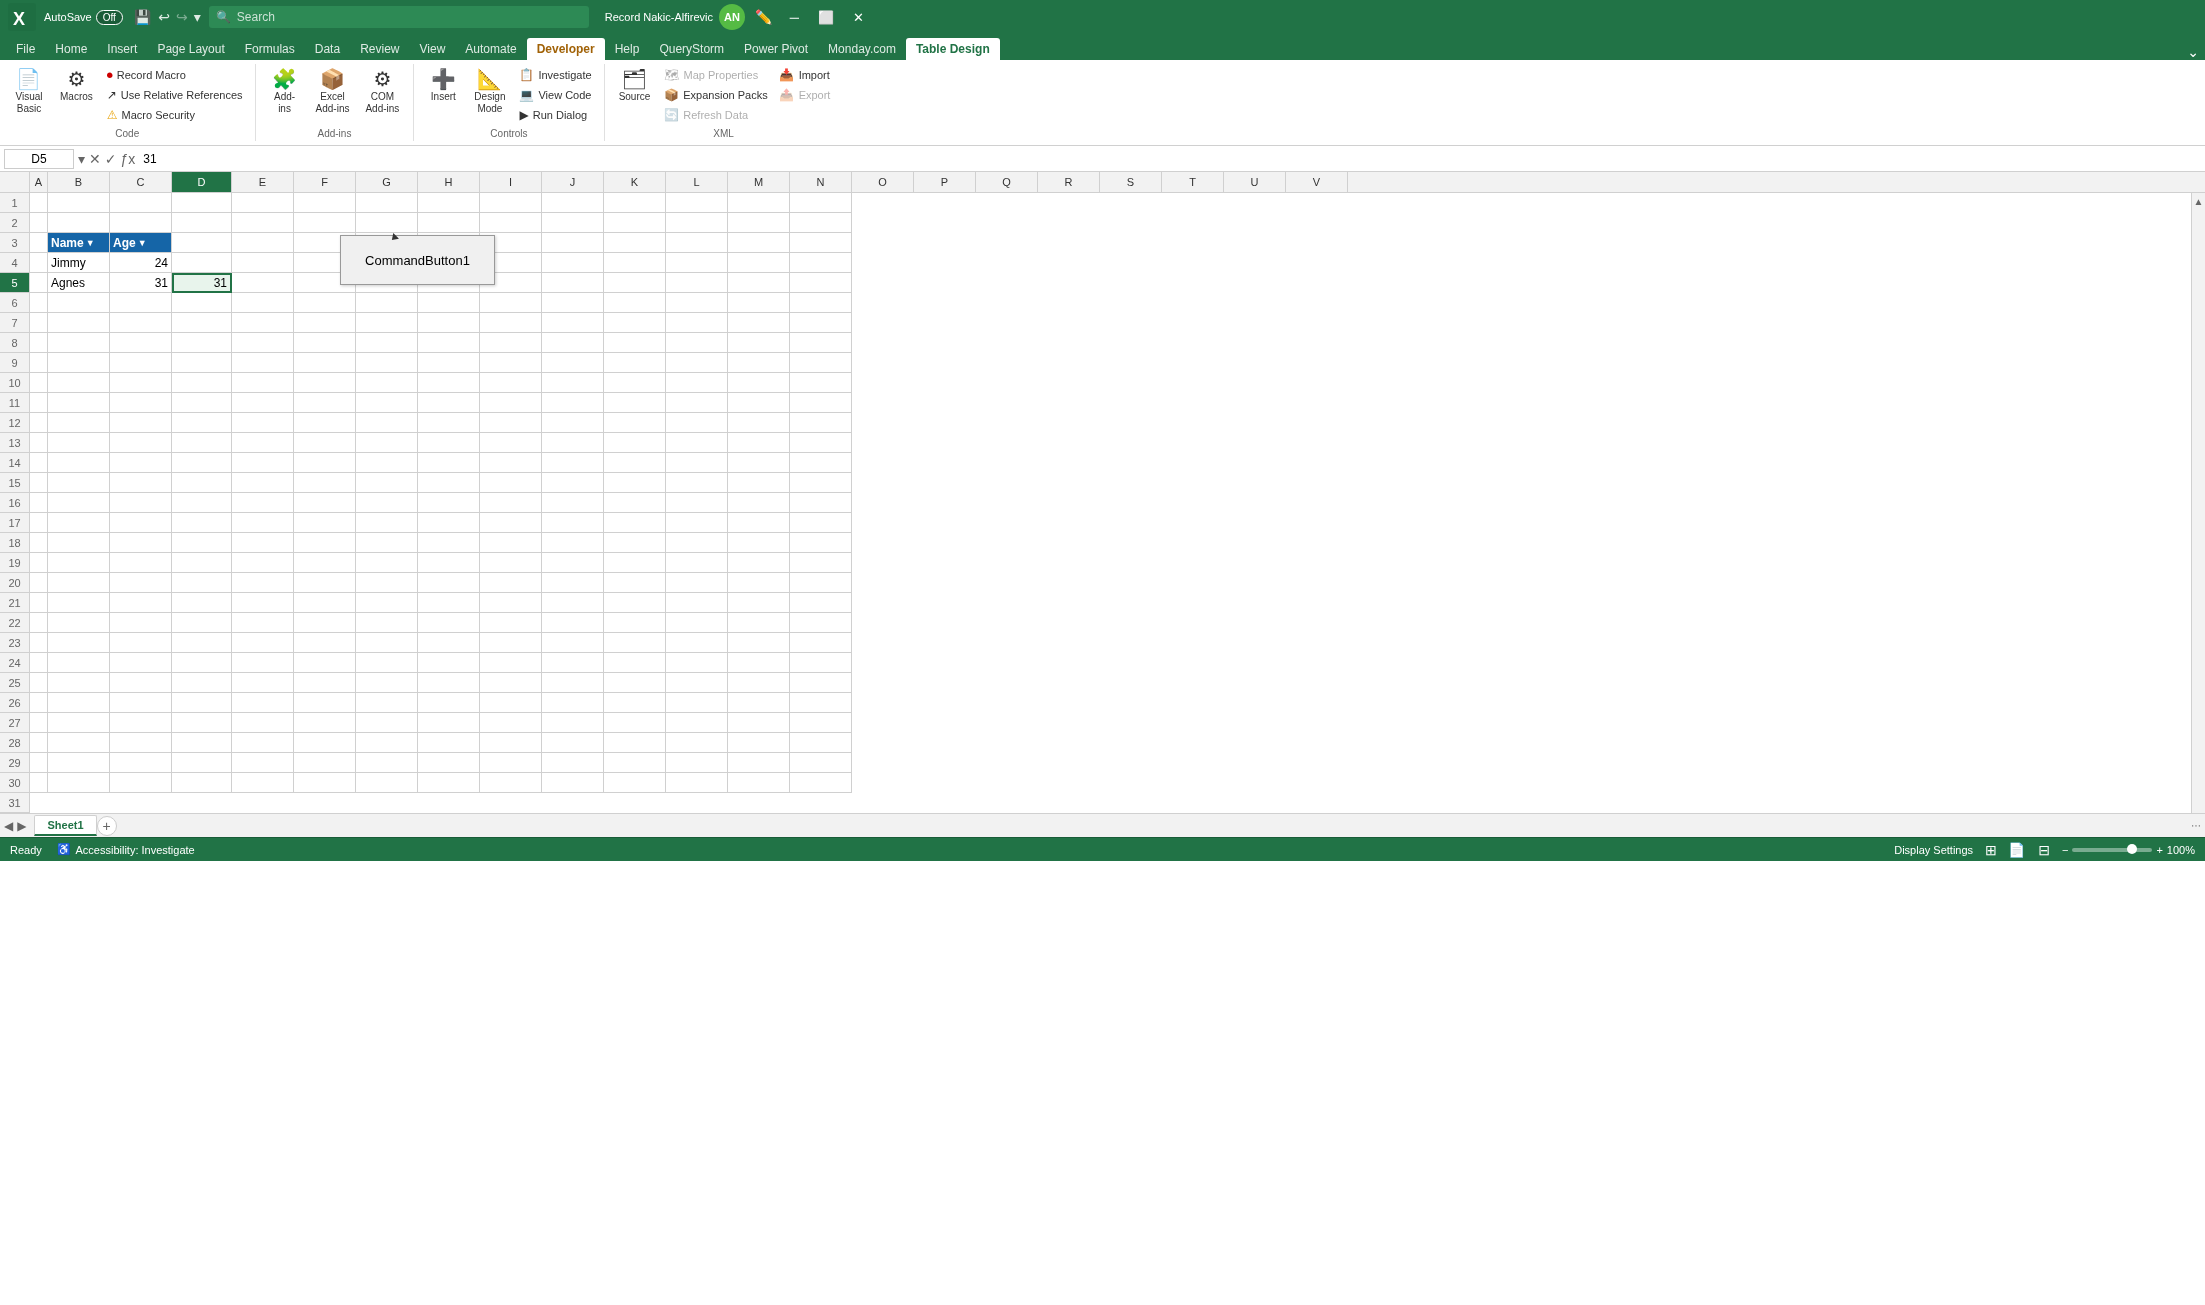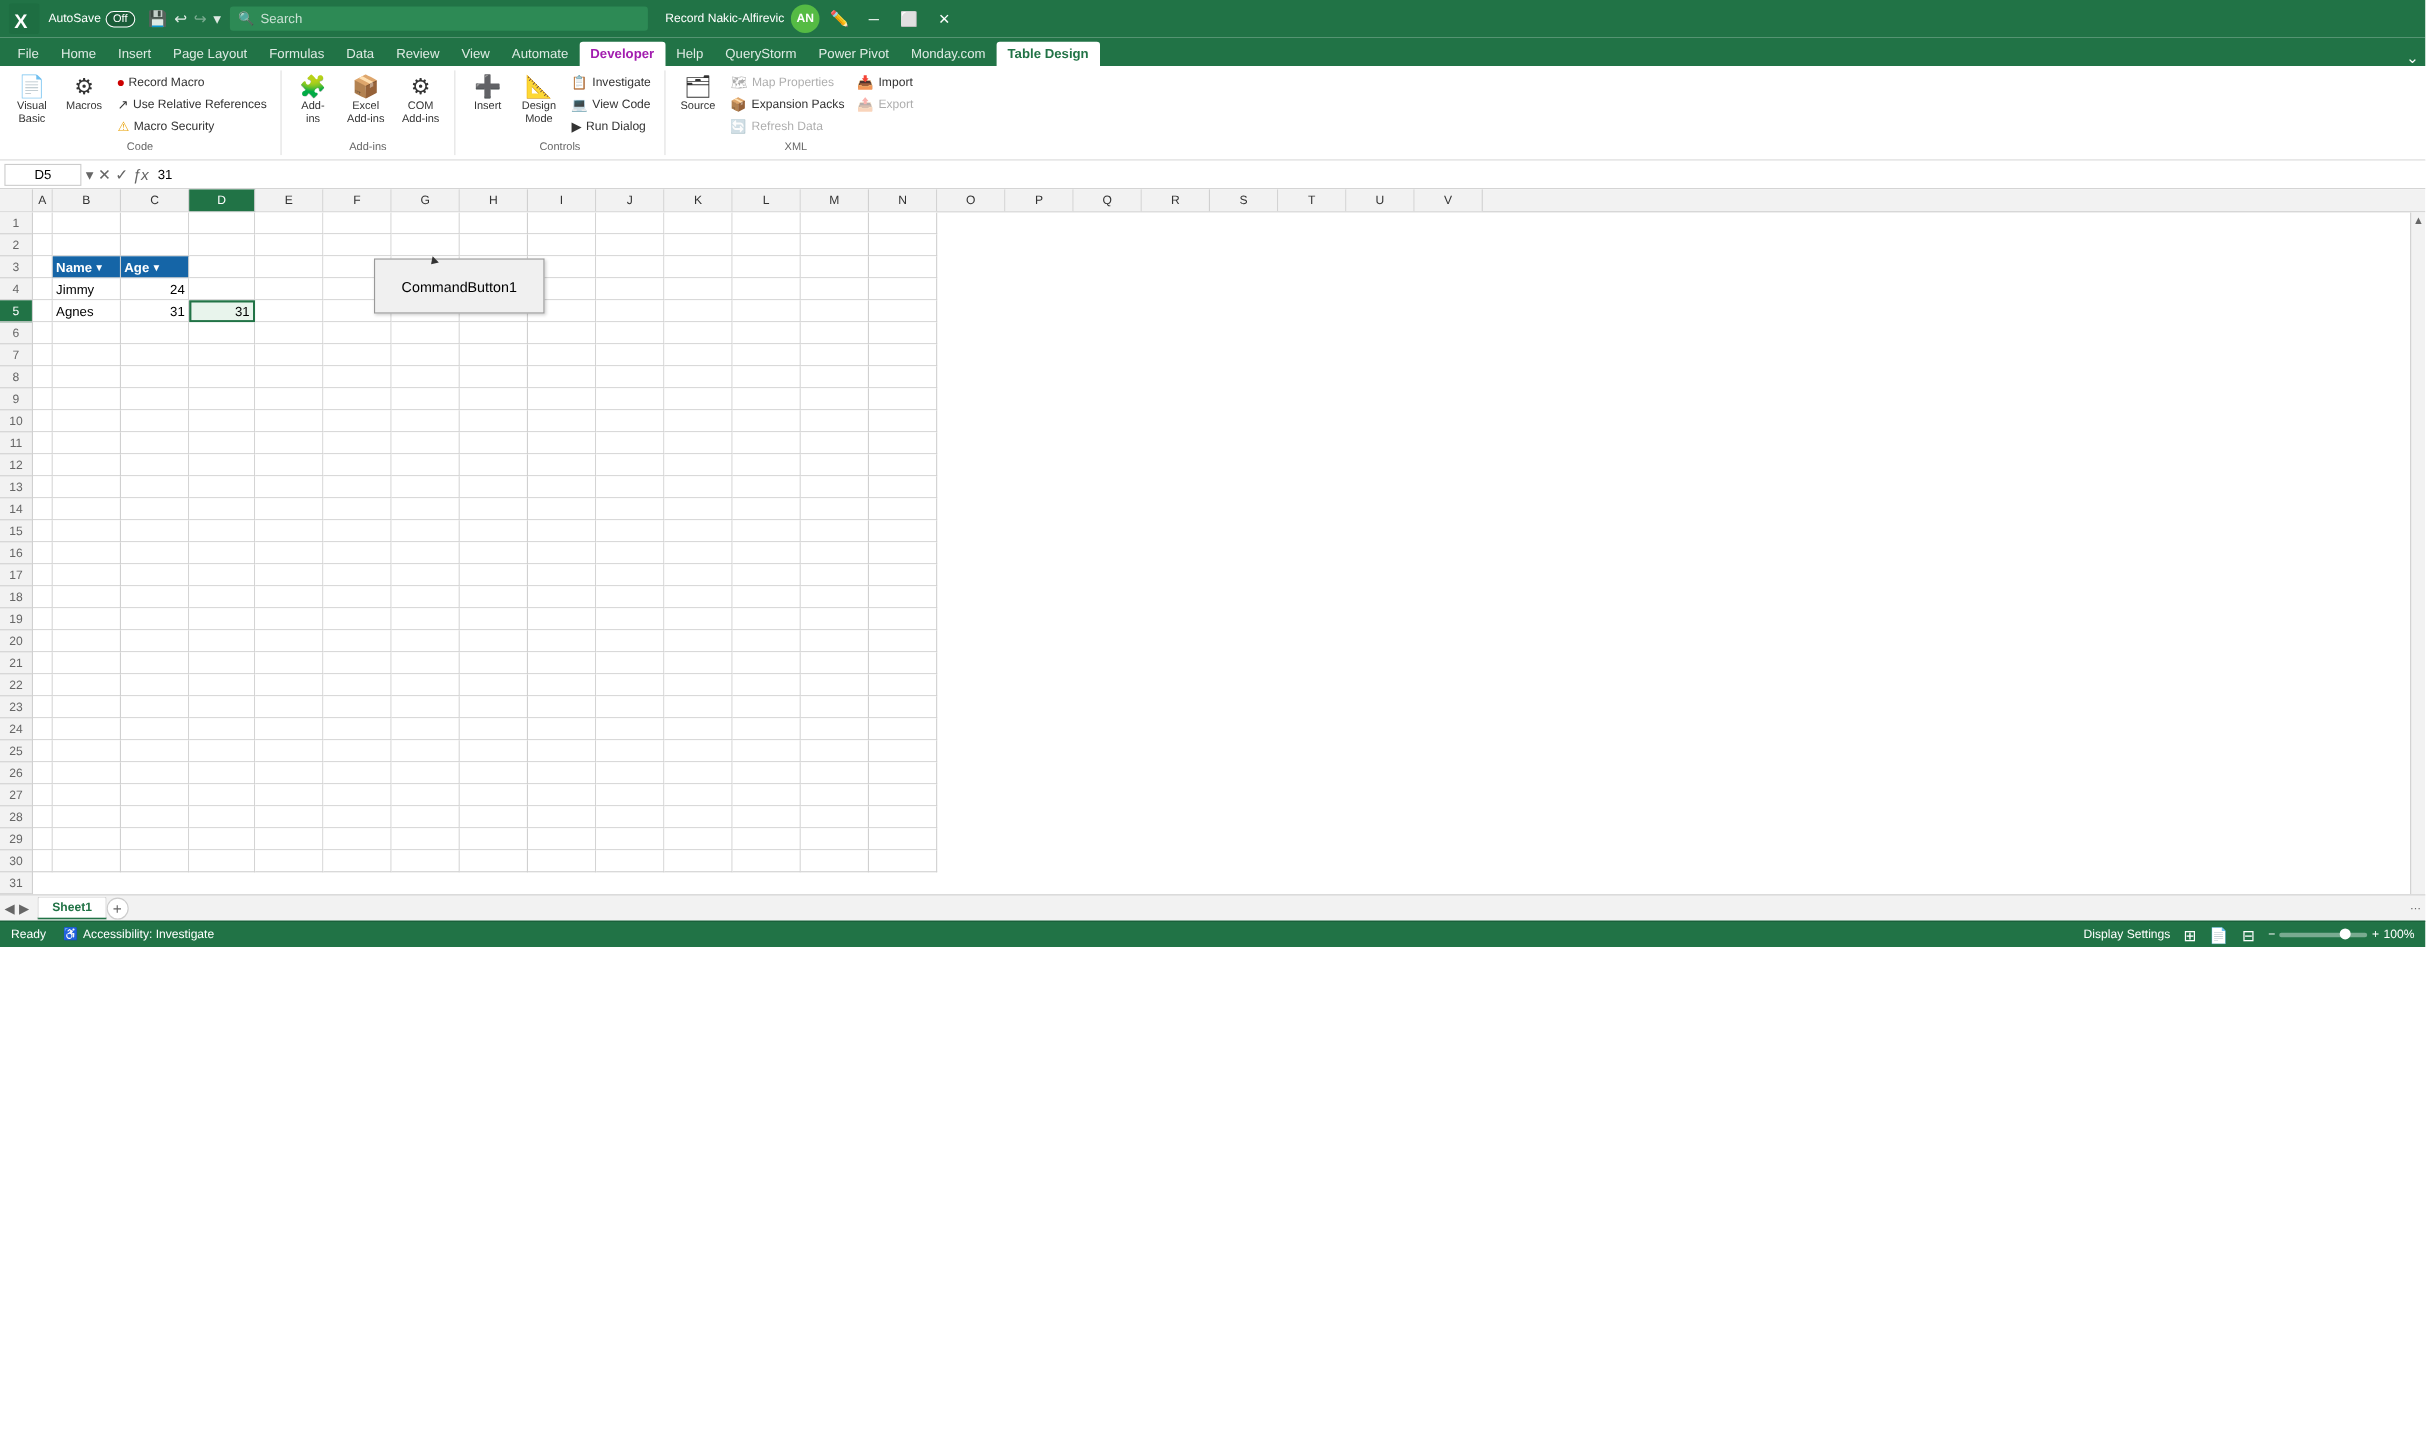--- a/index.html
+++ b/index.html
@@ -45,21 +45,21 @@
       padding: 0 6px;
       height: 26px;
     }
     .ribbon-tab {
       padding: 4px 10px;
       font-size: 12px;
       color: rgba(255,255,255,0.85);
       cursor: pointer;
       border-radius: 3px 3px 0 0;
     }
-    .ribbon-tab.active { background: #fff; color: #a21caf; font-weight: 600; }
+    .ribbon-tab.active { background: #fff; color: #a16207; font-weight: 600; }
 
     
     .ribbon {
       background: #fff;
       border-bottom: 1px solid #d0d0d0;
       display: flex;
       align-items: stretch;
       padding: 4px 0;
       min-height: 80px;
     }
@@ -423,21 +423,21 @@
     <div class="ribbon-group-label">XML</div>
   </div>
 </div>
 
 <div class="formula-bar">
   <input class="cell-ref" type="text" value="D5" style="">
   <div class="formula-icons">
     <span style="cursor:pointer;">▾</span>
     <span style="cursor:pointer;">✕</span>
     <span style="cursor:pointer;">✓</span>
-    <span style="cursor:pointer;font-style:italic;text-align:center;">ƒx</span>
+    <span style="cursor:pointer;text-align:center;">ƒx</span>
   </div>
   <input class="formula-input" type="text" value="31" style="">
 </div>
 
 <div style="display:flex;flex-direction:column;flex:1;overflow:hidden;position:relative;">
 
   <div class="col-headers">
     <div class="row-header-cell"></div>
 
     <div class="col-header" style="width:18px;min-width:18px;">A</div>

